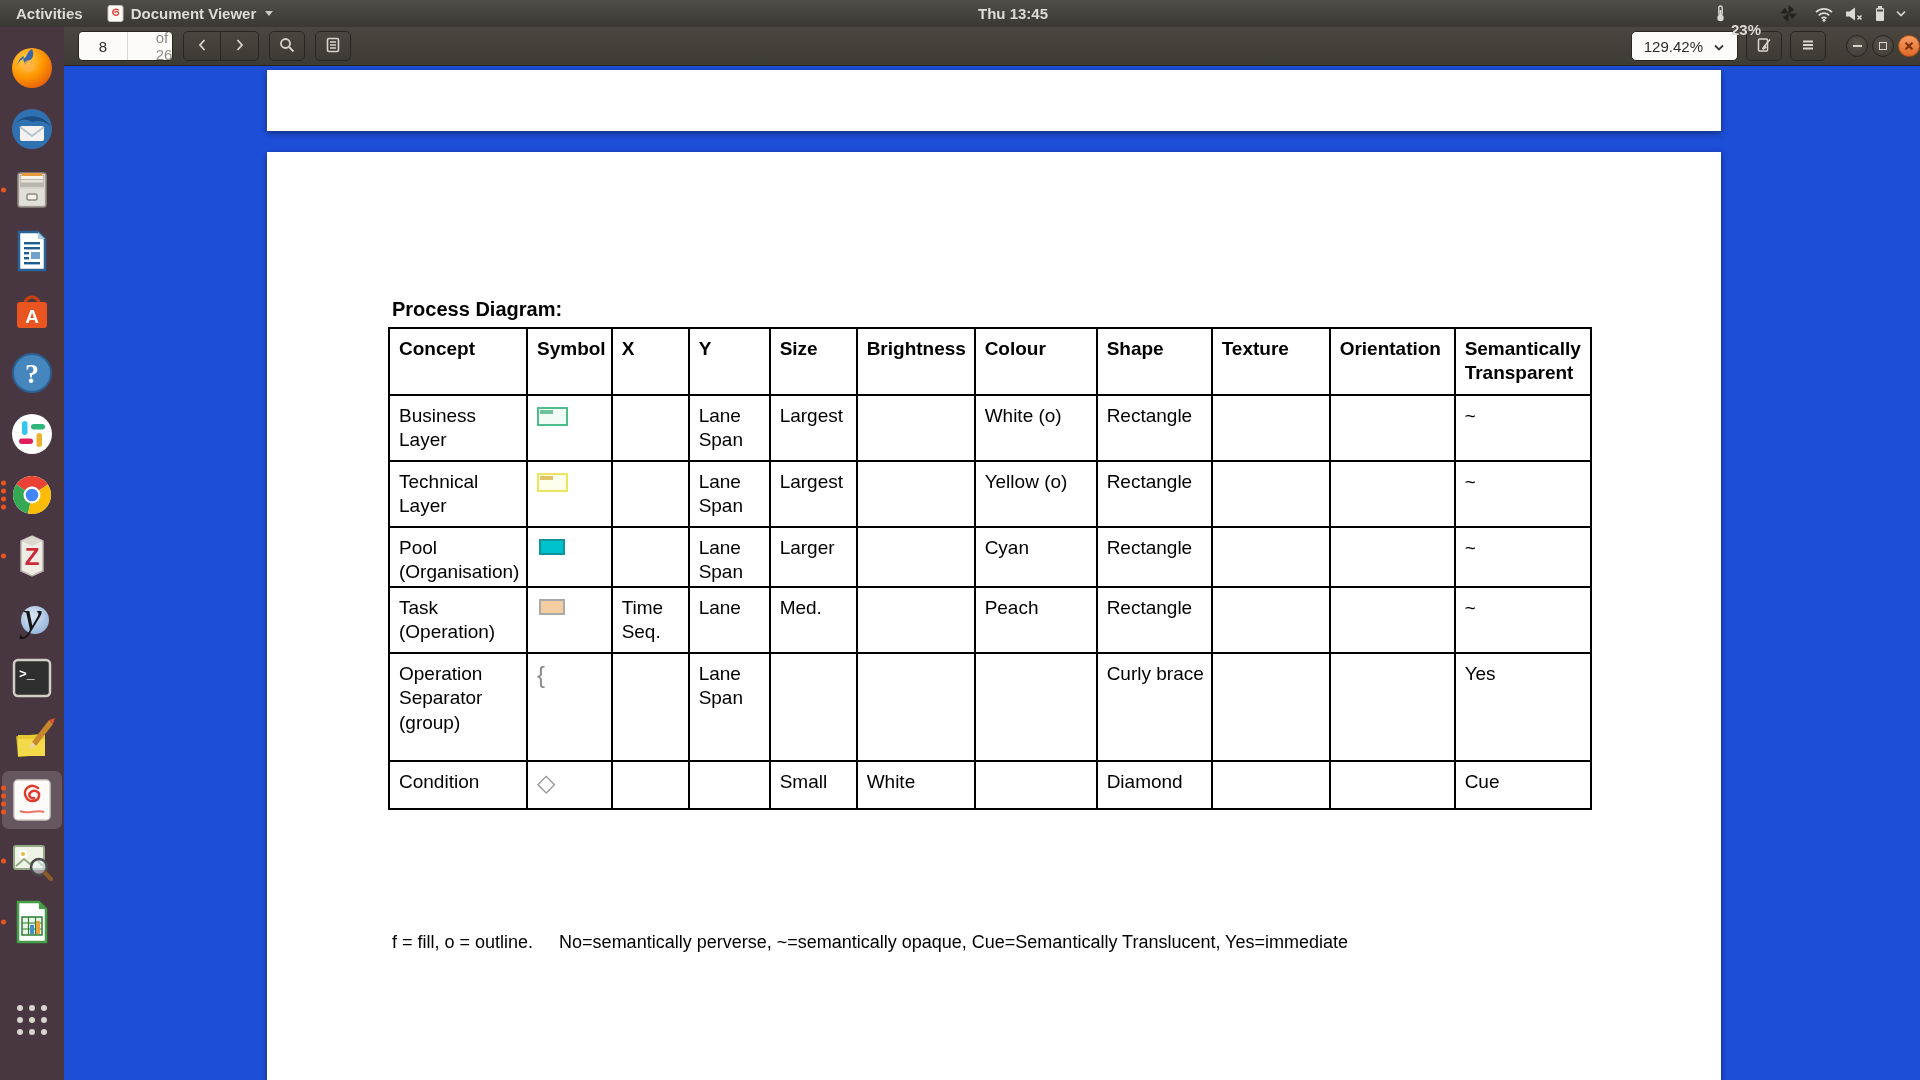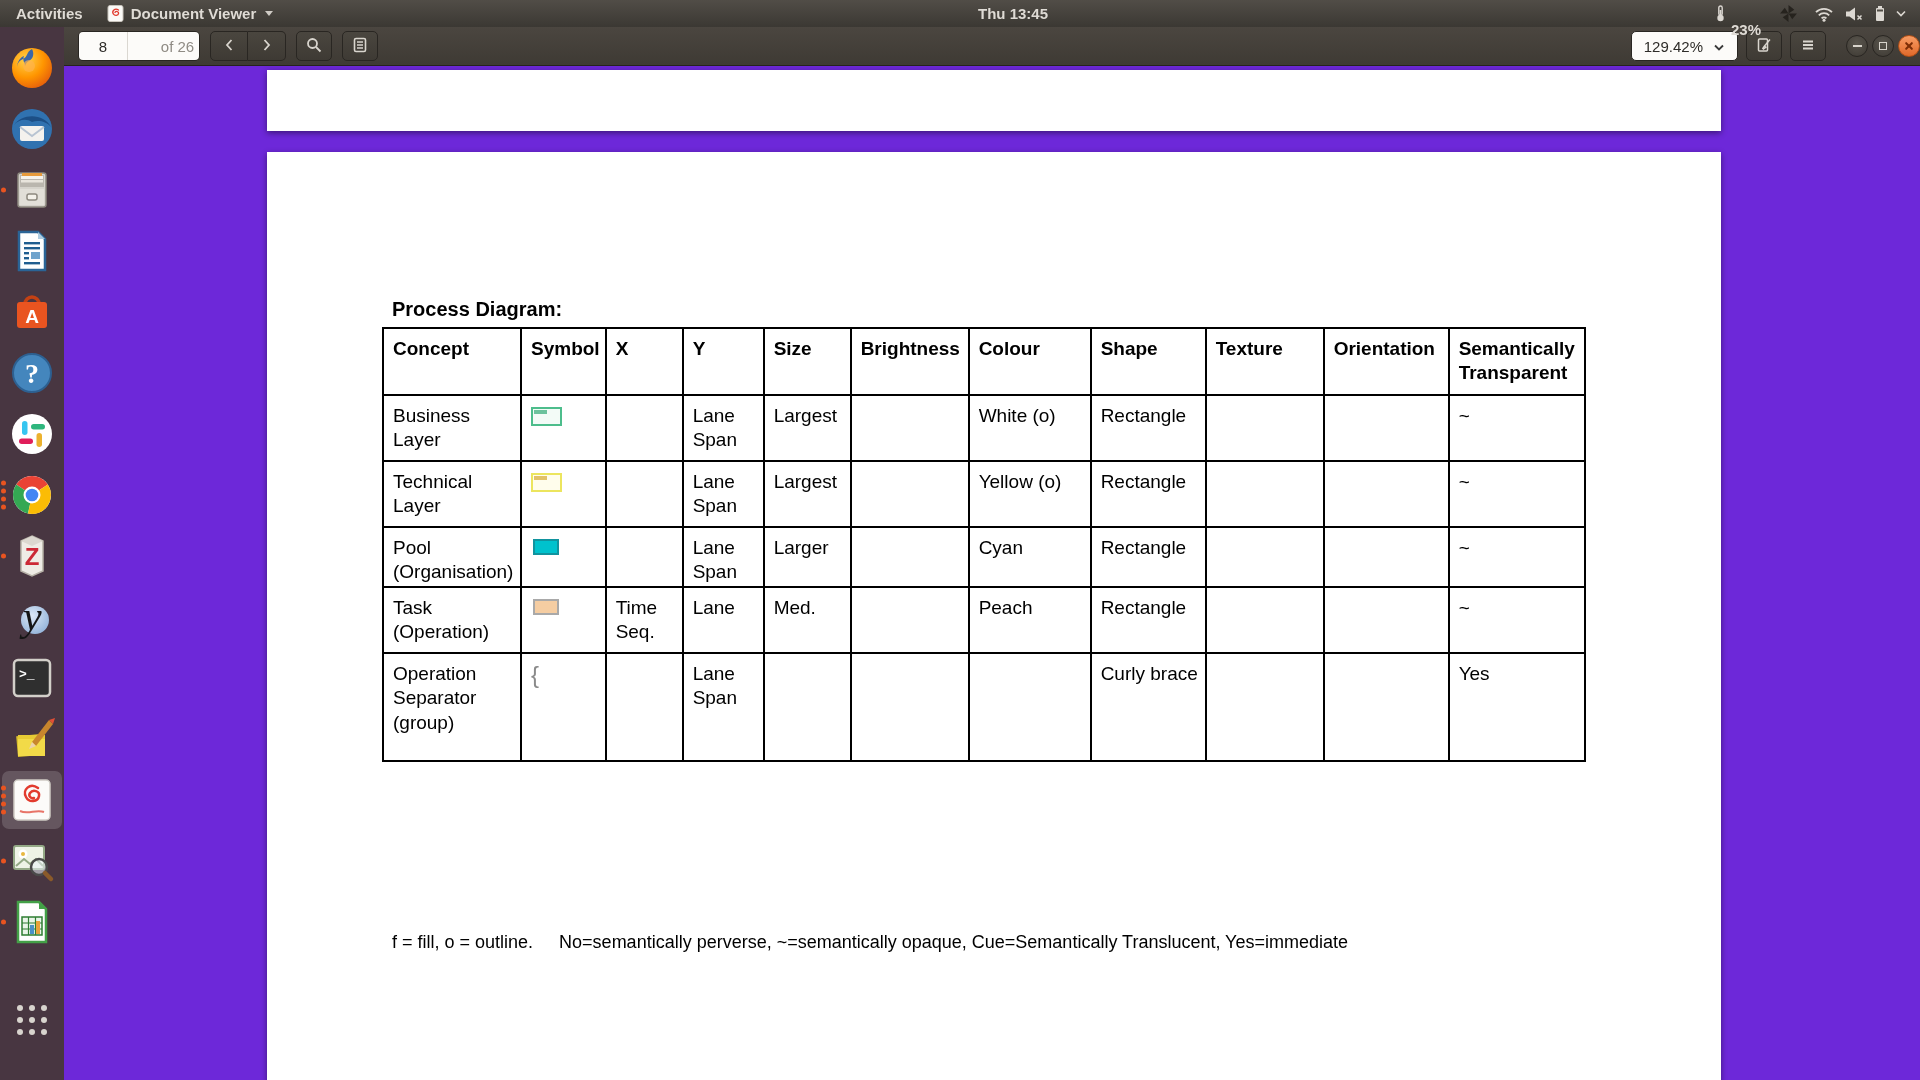--- a/index.html
+++ b/index.html
@@ -43,45 +43,45 @@
   .hbtn{height:30px;min-width:36px;display:flex;align-items:center;justify-content:center;
     background:linear-gradient(#4a463f,#3e3a34);border:1px solid #292622;border-radius:5px;
     padding:0;cursor:pointer;}
   .nav-group{display:flex;}
   .nav-group .hbtn{min-width:38px;}
   .nav-group .hbtn:first-child{border-radius:5px 0 0 5px;}
   .nav-group .hbtn:last-child{border-radius:0 5px 5px 0;border-left:0;}
   .page-entry{display:flex;height:30px;border:1px solid #292622;border-radius:5px;overflow:hidden;}
   .pe-num{width:48px;border:0;background:#fcfbf9;color:#2e2c29;font-family:"Liberation Sans",sans-serif;
     font-size:15px;text-align:center;outline:none;}
-  .pe-of{width:72px;background:#fcfbf9;color:#8f8b84;display:flex;align-items:center;
+  .pe-of{width:45px;background:#fcfbf9;color:#8f8b84;display:flex;align-items:center;
     justify-content:center;font-size:15px;border-left:1px solid #dad7d1;padding-left:28px;}
   .zoom-select{height:30px;background:#fcfbf9;border:1px solid #292622;border-radius:5px;
     display:flex;align-items:center;gap:10px;padding:0 12px;color:#2e2c29;font-size:15px;cursor:pointer;}
   .winbtns{display:flex;align-items:center;gap:4px;margin-left:12px;}
   .winbtn{width:22px;height:22px;border-radius:50%;display:flex;align-items:center;justify-content:center;
     background:radial-gradient(circle at 50% 35%,#5a564e,#3d3933);border:1px solid #292622;cursor:pointer;}
   .winbtn.close{background:linear-gradient(#f79c64,#e0692a);border:1px solid #b14f17;}
   .g-min{display:block;width:9px;height:2px;background:#d8d4cc;}
   .g-max{display:block;width:8px;height:8px;border:1.5px solid #d8d4cc;}
   .g-close{position:relative;display:block;width:10px;height:10px;}
   .g-close::before,.g-close::after{content:"";position:absolute;left:4px;top:0;width:2px;height:10px;
     background:#7c2d06;border-radius:1px;}
   .g-close::before{transform:rotate(45deg);}
   .g-close::after{transform:rotate(-45deg);}
 
   
-  .canvas{position:absolute;left:64px;top:66px;width:1856px;height:1014px;background:#6d28d9;
+  .canvas{position:absolute;left:64px;top:66px;width:1856px;height:1014px;background:#1d4ed8;
     overflow:hidden;z-index:10;}
   .page{position:absolute;left:203px;width:1454px;background:#fff;
     box-shadow:0 2px 6px rgba(0,0,0,.45);}
   .page7{top:4px;height:61px;}
   .page8{top:86px;height:1060px;}
   .heading{position:absolute;left:125px;top:146px;font-size:20px;font-weight:bold;color:#000;}
-  .ptable{position:absolute;left:115px;top:175px;border-collapse:collapse;table-layout:fixed;
+  .ptable{position:absolute;left:121px;top:175px;border-collapse:collapse;table-layout:fixed;
     font-size:19px;color:#000;}
   .ptable th,.ptable td{border:2px solid #000;vertical-align:top;text-align:left;
     padding:8px 5px 0 9px;line-height:1.28;overflow:hidden;}
   .ptable th{font-weight:bold;}
   .footnote{position:absolute;left:125px;top:780px;font-size:18px;color:#000;white-space:nowrap;
     display:flex;gap:26px;}
 
   
   .sym{display:inline-block;position:relative;border-style:solid;margin-top:3px;}
   .sym-labeled{width:31px;height:19px;border-width:2px;}
@@ -309,20 +309,33 @@
             <td></td>
             <td>Lane Span</td>
             <td></td>
             <td></td>
             <td></td>
             <td>Curly brace</td>
             <td></td>
             <td></td>
             <td>Yes</td>
           </tr>
+          <tr style="height: 48px;">
+            <td>Condition</td>
+            <td><span class="sym-glyph" style="color:#949494">◇</span></td>
+            <td></td>
+            <td></td>
+            <td>Small</td>
+            <td>White</td>
+            <td></td>
+            <td>Diamond</td>
+            <td></td>
+            <td></td>
+            <td>Cue</td>
+          </tr>
         </tbody>
       </table>
     <div class="footnote">
       <span>f = fill, o = outline.</span>
       <span>No=semantically perverse, ~=semantically opaque, Cue=Semantically Translucent, Yes=immediate</span>
     </div>
   </div>
 </div>
 
 <div class="dock">

